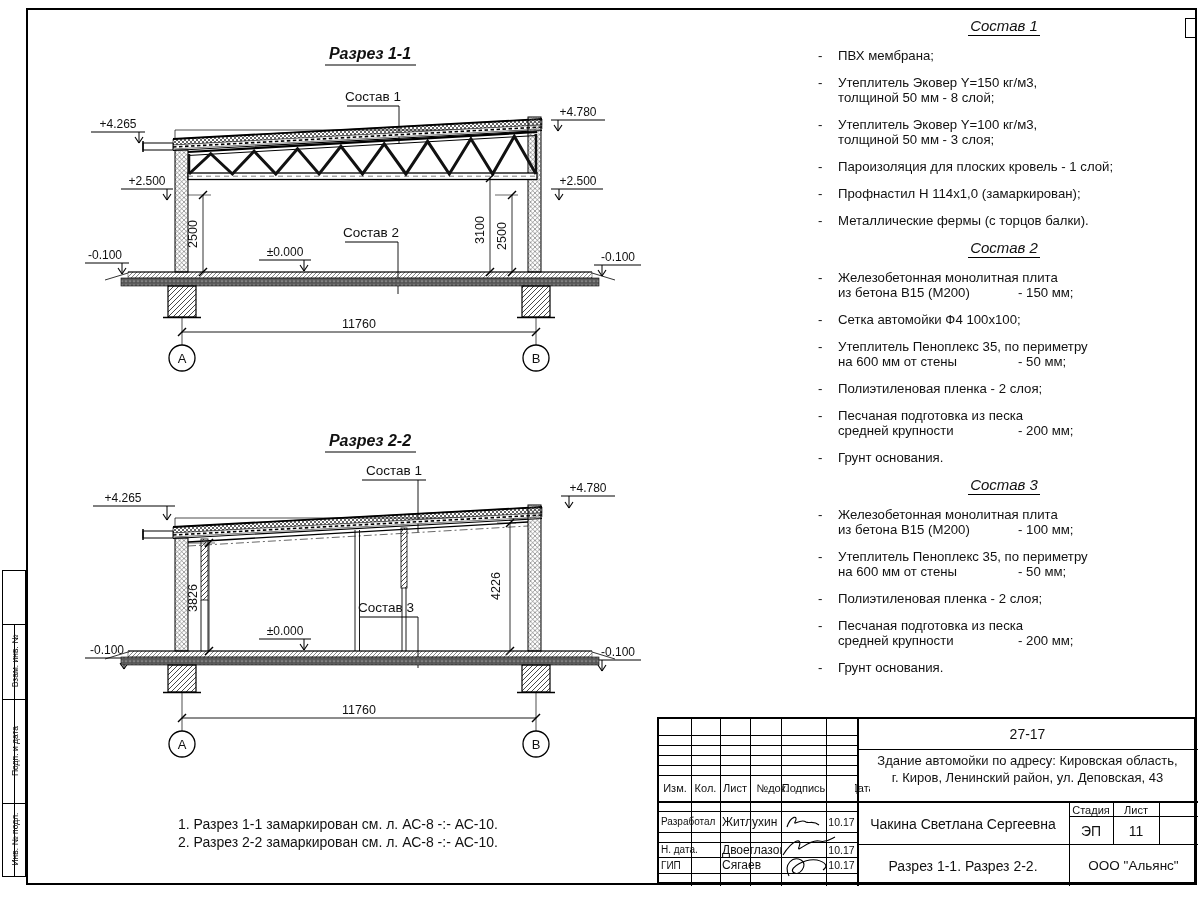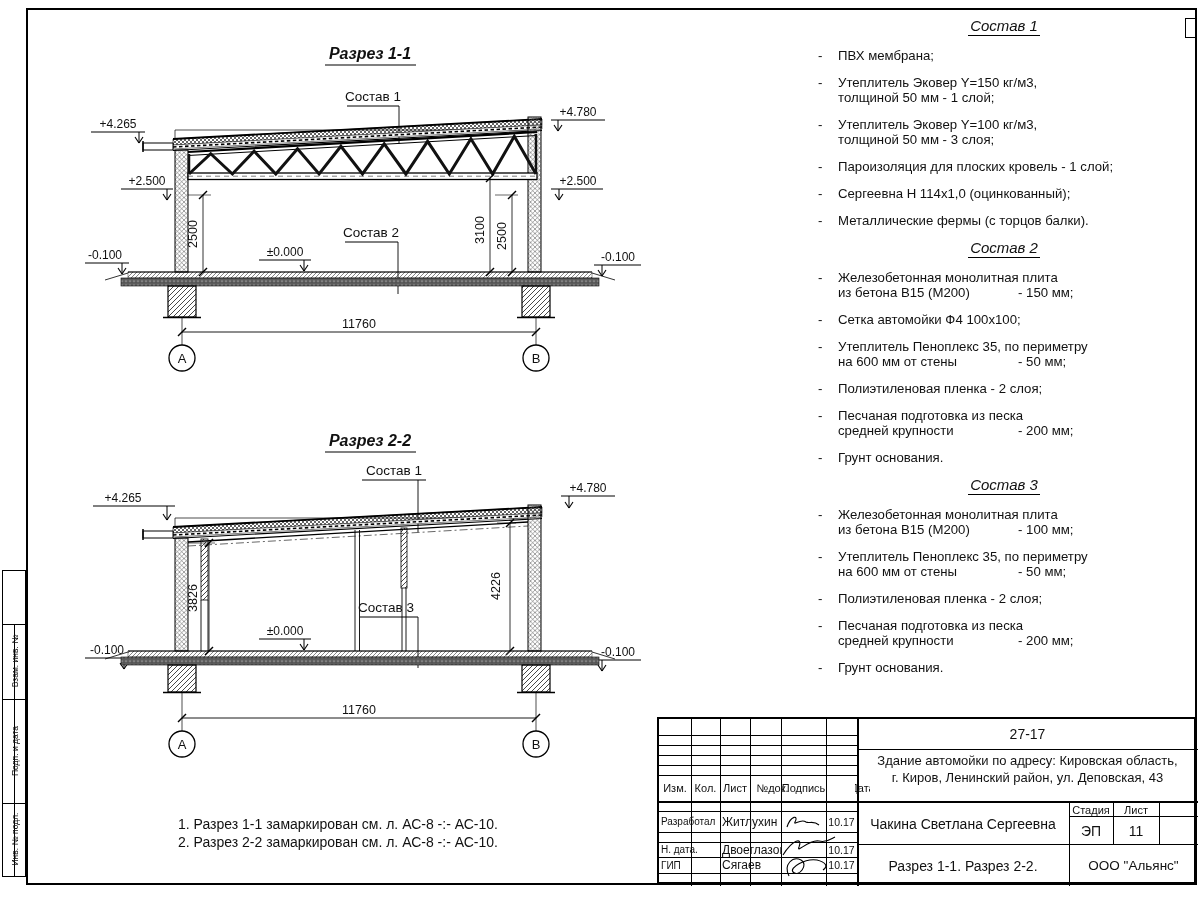--- a/index.html
+++ b/index.html
@@ -391,40 +391,40 @@
     <div class="ci">
         <span class="dash">-</span>
       <div class="body">
           <div>ПВХ мембрана;</div>
         </div>
       </div>
     <div class="ci">
         <span class="dash">-</span>
       <div class="body">
           <div>Утеплитель Эковер Y=150 кг/м3,</div>
-        <div class="l2row"><span>толщиной 50 мм - 1 слой;</span></div>
+        <div class="l2row"><span>толщиной 50 мм - 8 слой;</span></div>
         </div>
       </div>
     <div class="ci">
         <span class="dash">-</span>
       <div class="body">
           <div>Утеплитель Эковер Y=100 кг/м3,</div>
         <div class="l2row"><span>толщиной 50 мм - 3 слоя;</span></div>
         </div>
       </div>
     <div class="ci">
         <span class="dash">-</span>
       <div class="body">
           <div>Пароизоляция для плоских кровель - 1 слой;</div>
         </div>
       </div>
     <div class="ci">
         <span class="dash">-</span>
       <div class="body">
-          <div>Сергеевна Н 114х1,0 (оцинкованный);</div>
+          <div>Профнастил Н 114х1,0 (замаркирован);</div>
         </div>
       </div>
     <div class="ci">
         <span class="dash">-</span>
       <div class="body">
           <div>Металлические фермы (с торцов балки).</div>
         </div>
       </div>
 
     <div class="gh-wrap"><span class="gh">Состав 2</span></div>

